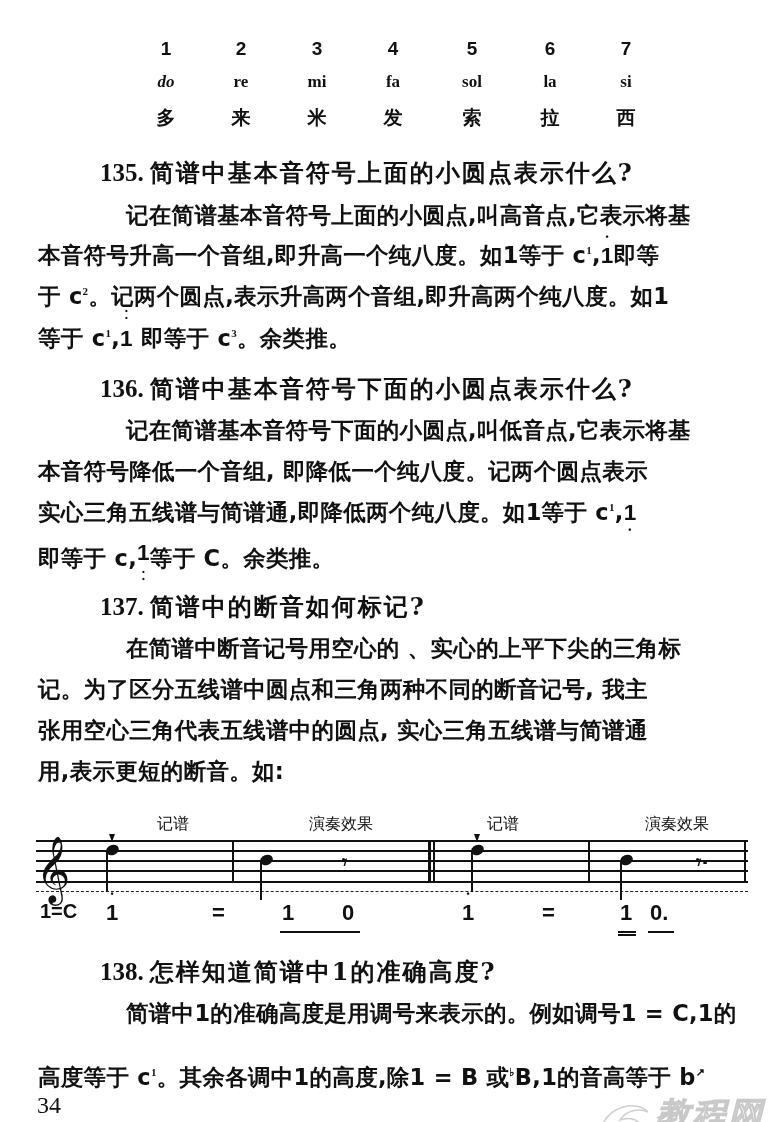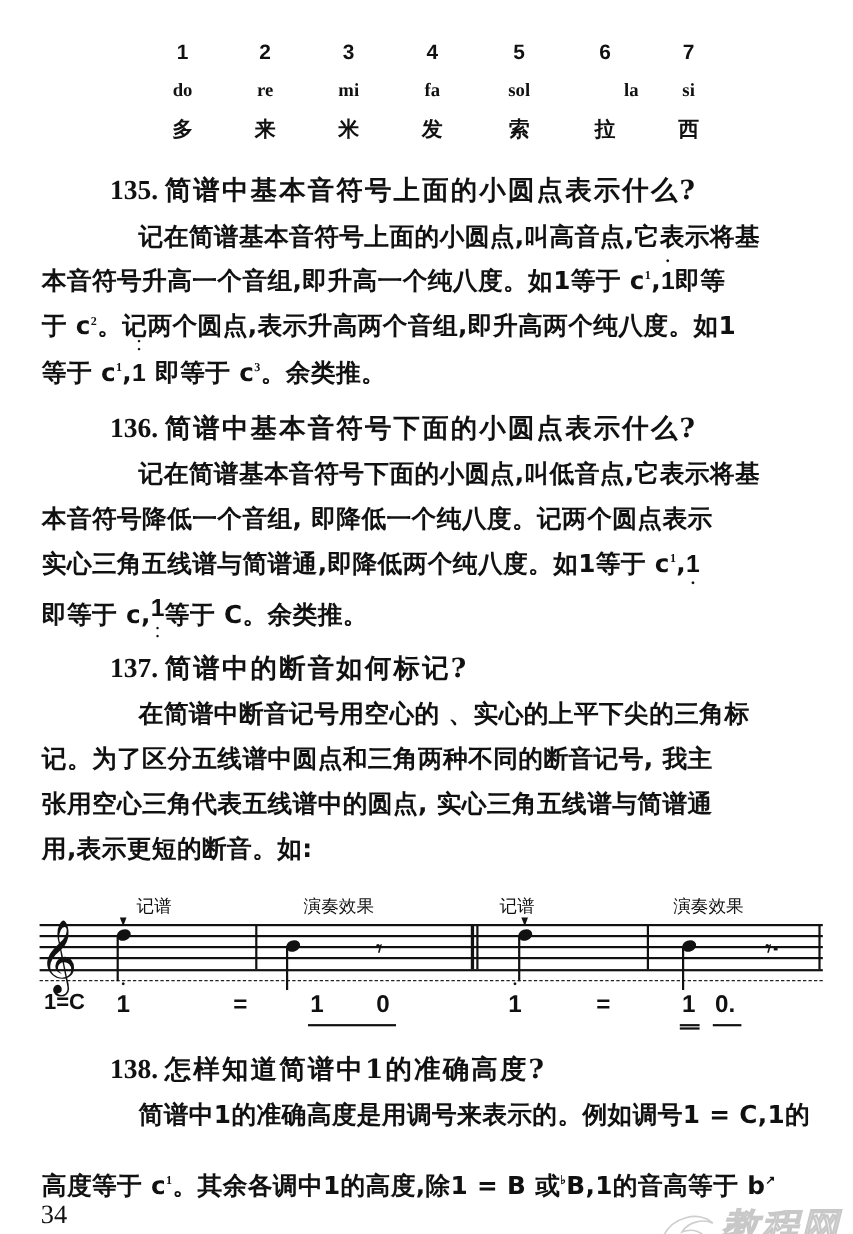--- a/index.html
+++ b/index.html
@@ -32,21 +32,21 @@
   .para-line.indent { left: 98px; width: 660px; margin-left: 28px; }
   .sup { font-size: 11px; vertical-align: 9px; font-family: "Liberation Serif", serif; }
   .dotted { position: relative; display: inline-block; font-family: "Liberation Sans", sans-serif; font-weight: bold; }
   .dot-above::before { content: "\2022"; position: absolute; left: 50%; transform: translateX(-50%); top: -11px; font-size: 9px; }
   .dot2-above::before { content: "\2022\A\2022"; white-space: pre; position: absolute; left: 50%; transform: translateX(-50%); top: -19px; font-size: 8px; line-height: 7px; }
   .dot-below::after { content: "\2022"; position: absolute; left: 50%; transform: translateX(-50%); bottom: -9px; font-size: 9px; }
   .dot2-below::after { content: "\2022\A\2022"; white-space: pre; position: absolute; left: 50%; transform: translateX(-50%); bottom: -16px; font-size: 8px; line-height: 7px; }
 
   
   .staff-wrap { position: absolute; left: 36px; top: 810px; width: 720px; height: 130px; }
-  .staff-label { position: absolute; top: 4px; font-size: 16px; font-family: "DejaVu Sans", sans-serif; }
+  .staff-label { position: absolute; top: 4px; font-size: 16px; font-family: "DejaVu Sans", sans-serif; margin-left: 33px; }
   .staff-line { position: absolute; left: 0; width: 712px; height: 1.5px; background: #111; }
   .barline { position: absolute; width: 1.5px; background: #111; top: 40px; height: 42px; }
   .barline.thick { width: 3px; }
   .notehead { position: absolute; width: 13px; height: 10px; background: #111; border-radius: 50%; transform: rotate(-20deg); }
   .stem { position: absolute; width: 1.5px; background: #111; }
   .wedge { position: absolute; width: 0; height: 0; border-left: 3px solid transparent; border-right: 3px solid transparent; border-top: 8px solid #111; }
   .ledger-dash { position: absolute; height: 1px; border-top: 1.5px dashed #222; }
   .treble { position: absolute; left: 0px; top: 30px; font-size: 58px; line-height: 58px; font-family: "DejaVu Sans", sans-serif; }
   .rest { position: absolute; font-size: 20px; font-weight: bold; font-family: "DejaVu Sans", sans-serif; }
 
@@ -68,26 +68,26 @@
   <div class="solf-row row-num" style="top:38px;">
     <span class="solf-cell" style="left:36px;">1</span>
     <span class="solf-cell" style="left:111px;">2</span>
     <span class="solf-cell" style="left:187px;">3</span>
     <span class="solf-cell" style="left:263px;">4</span>
     <span class="solf-cell" style="left:342px;">5</span>
     <span class="solf-cell" style="left:420px;">6</span>
     <span class="solf-cell" style="left:496px;">7</span>
   </div>
   <div class="solf-row row-syl" style="top:72px;">
-    <span class="solf-cell" style="left:36px;">do</span>
+    <span class="solf-cell" style="left:36px;font-style:italic;">do</span>
     <span class="solf-cell" style="left:111px;">re</span>
     <span class="solf-cell" style="left:187px;">mi</span>
     <span class="solf-cell" style="left:263px;">fa</span>
     <span class="solf-cell" style="left:342px;">sol</span>
-    <span class="solf-cell" style="left:444px;">la</span>
+    <span class="solf-cell" style="left:420px;">la</span>
     <span class="solf-cell" style="left:496px;">si</span>
   </div>
   <div class="solf-row row-cn" style="top:105px;">
     <span class="solf-cell" style="left:36px;">多</span>
     <span class="solf-cell" style="left:111px;">来</span>
     <span class="solf-cell" style="left:187px;">米</span>
     <span class="solf-cell" style="left:263px;">发</span>
     <span class="solf-cell" style="left:342px;">索</span>
     <span class="solf-cell" style="left:420px;">拉</span>
     <span class="solf-cell" style="left:496px;">西</span>

